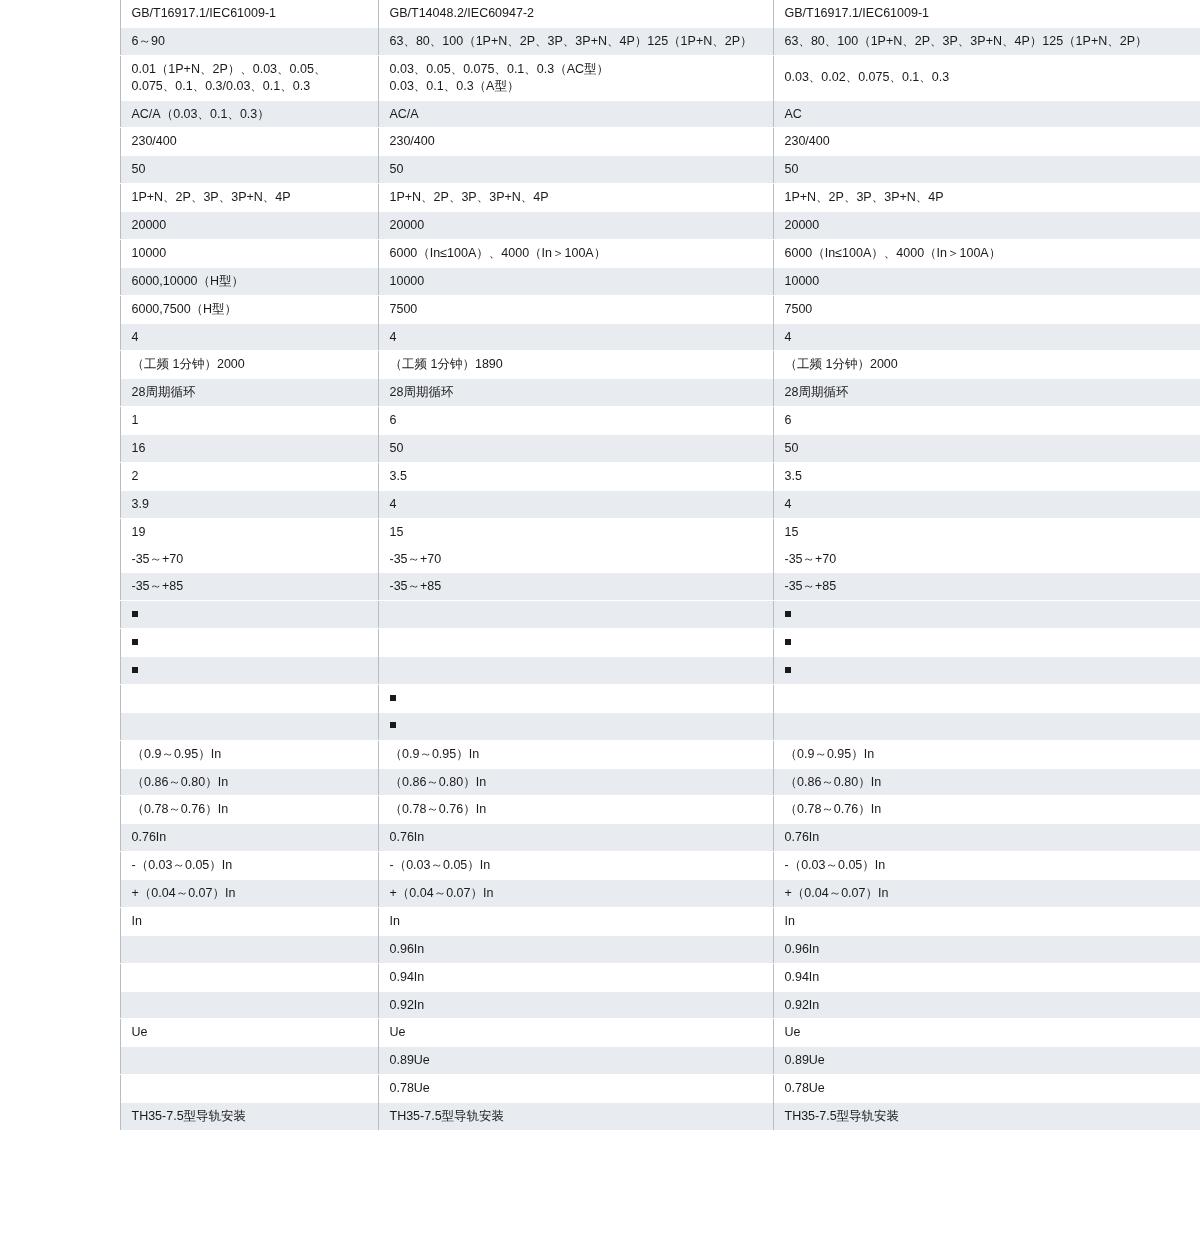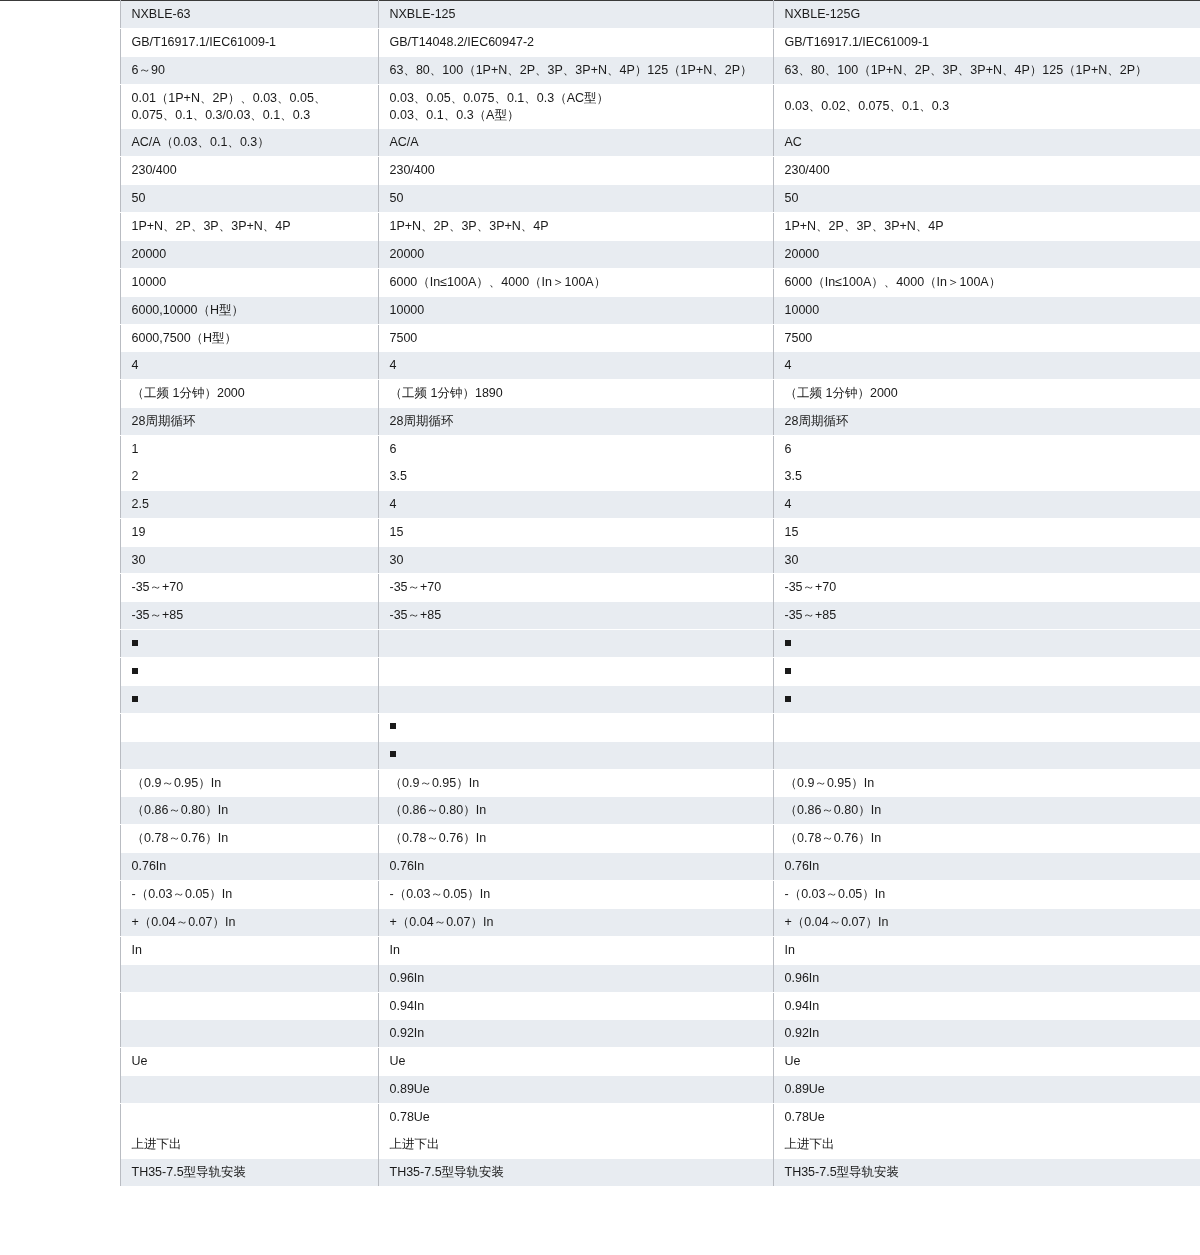--- a/index.html
+++ b/index.html
@@ -63,26 +63,20 @@
 <body>
 
 <table class="spec-table">
   <colgroup>
     <col class="c0">
       <col class="c1">
       <col class="c2">
       <col class="c3">
   </colgroup>
   <tbody>
-      <tr class="odd rule-top hdr">
-        <td class="lead"></td>
-        <td class="cell-multi">NXBLE-63</td>
-        <td class="cell-multi">NXBLE-125</td>
-        <td class="cell-multi">NXBLE-125G</td>
-      </tr>
       <tr class="even">
         <td class="lead"></td>
         <td class="cell-multi">GB/T16917.1/IEC61009-1</td>
         <td class="cell-multi">GB/T14048.2/IEC60947-2</td>
         <td class="cell-multi">GB/T16917.1/IEC61009-1</td>
       </tr>
       <tr class="odd">
         <td class="lead"></td>
         <td class="cell-multi">6～90</td>
         <td class="cell-multi">63、80、100（1P+N、2P、3P、3P+N、4P）125（1P+N、2P）</td>
@@ -160,44 +154,44 @@
         <td class="cell-multi">28周期循环</td>
         <td class="cell-multi">28周期循环</td>
         <td class="cell-multi">28周期循环</td>
       </tr>
       <tr class="even">
         <td class="lead"></td>
         <td class="cell-multi">1</td>
         <td class="cell-multi">6</td>
         <td class="cell-multi">6</td>
       </tr>
+      <tr class="odd">
+        <td class="lead"></td>
+        <td class="cell-multi">16</td>
+        <td class="cell-multi">50</td>
+        <td class="cell-multi">50</td>
+      </tr>
       <tr class="even">
         <td class="lead"></td>
         <td class="cell-multi">2</td>
         <td class="cell-multi">3.5</td>
         <td class="cell-multi">3.5</td>
       </tr>
       <tr class="odd">
         <td class="lead"></td>
-        <td class="cell-multi">2.5</td>
+        <td class="cell-multi">3.9</td>
         <td class="cell-multi">4</td>
         <td class="cell-multi">4</td>
       </tr>
       <tr class="even">
         <td class="lead"></td>
         <td class="cell-multi">19</td>
         <td class="cell-multi">15</td>
         <td class="cell-multi">15</td>
       </tr>
-      <tr class="odd">
-        <td class="lead"></td>
-        <td class="cell-multi">30</td>
-        <td class="cell-multi">30</td>
-        <td class="cell-multi">30</td>
-      </tr>
       <tr class="even">
         <td class="lead"></td>
         <td class="cell-multi">-35～+70</td>
         <td class="cell-multi">-35～+70</td>
         <td class="cell-multi">-35～+70</td>
       </tr>
       <tr class="odd">
         <td class="lead"></td>
         <td class="cell-multi">-35～+85</td>
         <td class="cell-multi">-35～+85</td>
@@ -304,26 +298,20 @@
         <td class="cell-multi"></td>
         <td class="cell-multi">0.89Ue</td>
         <td class="cell-multi">0.89Ue</td>
       </tr>
       <tr class="even">
         <td class="lead"></td>
         <td class="cell-multi"></td>
         <td class="cell-multi">0.78Ue</td>
         <td class="cell-multi">0.78Ue</td>
       </tr>
-      <tr class="even">
-        <td class="lead"></td>
-        <td class="cell-multi">上进下出</td>
-        <td class="cell-multi">上进下出</td>
-        <td class="cell-multi">上进下出</td>
-      </tr>
       <tr class="odd">
         <td class="lead"></td>
         <td class="cell-multi">TH35-7.5型导轨安装</td>
         <td class="cell-multi">TH35-7.5型导轨安装</td>
         <td class="cell-multi">TH35-7.5型导轨安装</td>
       </tr>
     </tbody>
 </table>
 
 </body></html>

